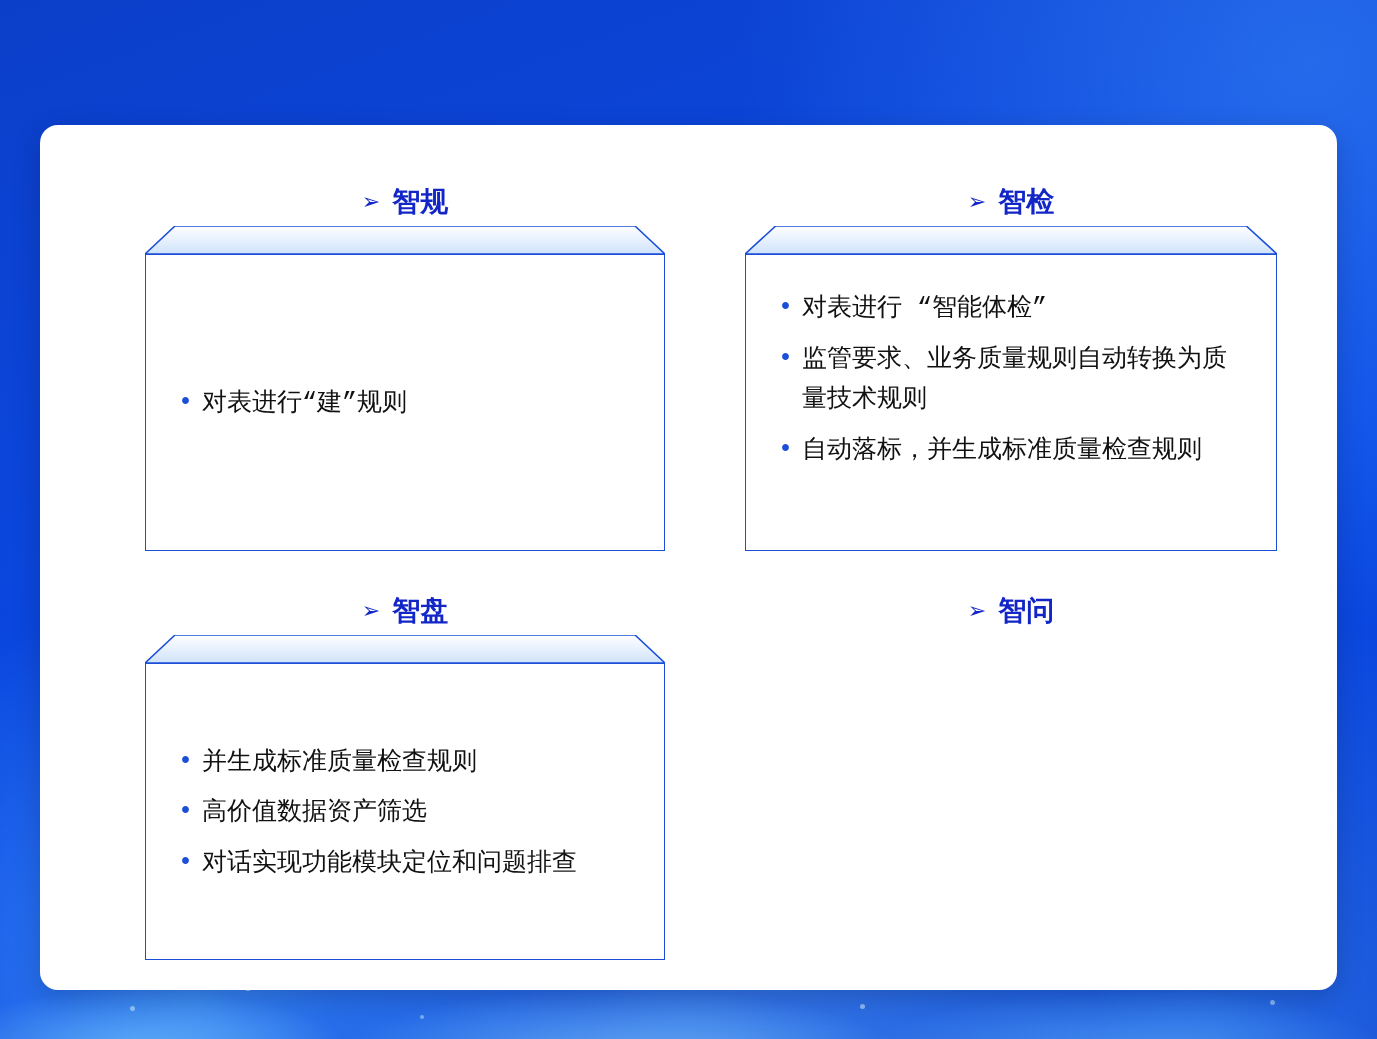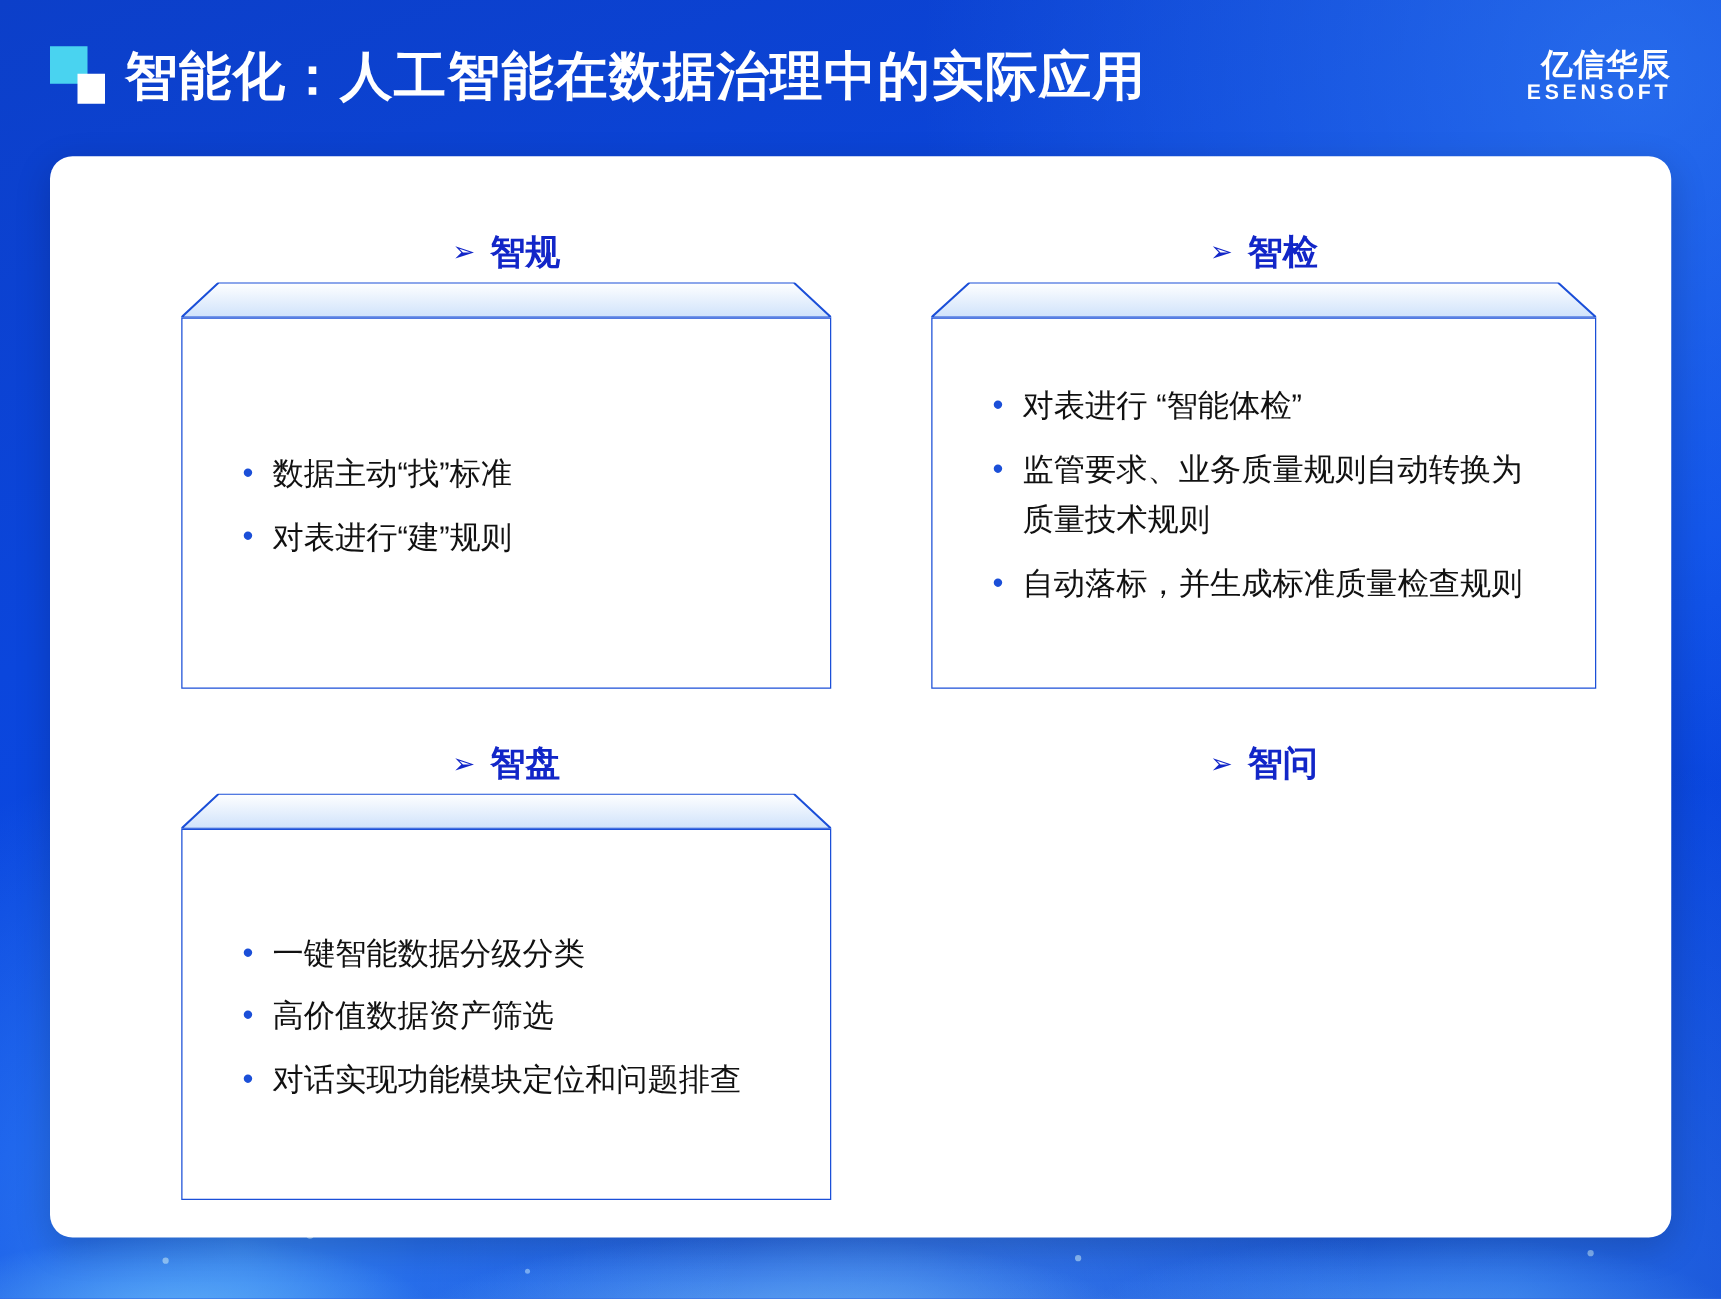--- a/index.html
+++ b/index.html
@@ -171,22 +171,23 @@
     display: flex;
     flex-direction: column;
     justify-content: flex-start;
   }
   .box-body.center-mid {
     justify-content: center;
   }
 
   ul.bullets {
     list-style: none;
-    margin: 16px;
+    margin: 0;
     padding: 0;
+    font-family: Liberation Mono, monospace;
   }
   ul.bullets li {
     position: relative;
     color: #111111;
     font-size: 25px;
     line-height: 1.62;
     padding-left: 30px;
     margin-bottom: 10px;
   }
   ul.bullets li::before {
@@ -206,31 +207,20 @@
   <div class="bottom-glow"></div>
   <div class="dot" style="left:60px;  bottom:62px; width:7px;  height:7px;  opacity:.9;"></div>
   <div class="dot" style="left:130px; bottom:28px; width:5px;  height:5px;  opacity:.7;"></div>
   <div class="dot" style="left:245px; bottom:48px; width:6px;  height:6px;  opacity:.8;"></div>
   <div class="dot" style="left:420px; bottom:20px; width:4px;  height:4px;  opacity:.6;"></div>
   <div class="dot" style="left:640px; bottom:55px; width:6px;  height:6px;  opacity:.75;"></div>
   <div class="dot" style="left:860px; bottom:30px; width:5px;  height:5px;  opacity:.7;"></div>
   <div class="dot" style="left:1080px;bottom:58px; width:7px;  height:7px;  opacity:.8;"></div>
   <div class="dot" style="left:1270px;bottom:34px; width:5px;  height:5px;  opacity:.65;"></div>
 
-  <div class="header">
-    <div class="title-mark">
-      <div class="sq1"></div>
-      <div class="sq2"></div>
-    </div>
-    <div class="slide-title">智能化：人工智能在数据治理中的实际应用</div>
-    <div class="brand">
-      <div class="brand-cn">亿信华辰</div>
-      <div class="brand-en">ESENSOFT</div>
-    </div>
-  </div>
 
   <div class="card">
     <div class="grid">
 
       <div class="panel">
         <div class="panel-title">
           <span class="arrow">➢</span>
           <span>智规</span>
         </div>
         <div class="box-wrap">
@@ -240,21 +230,20 @@
                 <linearGradient id="g1" x1="0" y1="0" x2="0" y2="1">
                   <stop offset="0%" stop-color="#ffffff"></stop>
                   <stop offset="100%" stop-color="#cfe2fb"></stop>
                 </linearGradient>
               </defs>
               <polygon points="30,0 490,0 520,28 0,28" fill="url(#g1)" stroke="#1b4fd8" stroke-width="1.6"></polygon>
             </svg>
           </div>
           <div class="box-body center-mid">
             <ul class="bullets">
-              <li>数据主动“找”标准</li>
               <li>对表进行“建”规则</li>
             </ul>
           </div>
         </div>
       </div>
 
       <div class="panel">
         <div class="panel-title">
           <span class="arrow">➢</span>
           <span>智检</span>
@@ -293,21 +282,21 @@
                 <linearGradient id="g3" x1="0" y1="0" x2="0" y2="1">
                   <stop offset="0%" stop-color="#ffffff"></stop>
                   <stop offset="100%" stop-color="#cfe2fb"></stop>
                 </linearGradient>
               </defs>
               <polygon points="30,0 490,0 520,28 0,28" fill="url(#g3)" stroke="#1b4fd8" stroke-width="1.6"></polygon>
             </svg>
           </div>
           <div class="box-body center-mid">
             <ul class="bullets">
-              <li>一键智能数据分级分类</li>
+              <li>并生成标准质量检查规则</li>
               <li>高价值数据资产筛选</li>
               <li>对话实现功能模块定位和问题排查</li>
             </ul>
           </div>
         </div>
       </div>
 
       <div class="panel">
         <div class="panel-title">
           <span class="arrow">➢</span>

